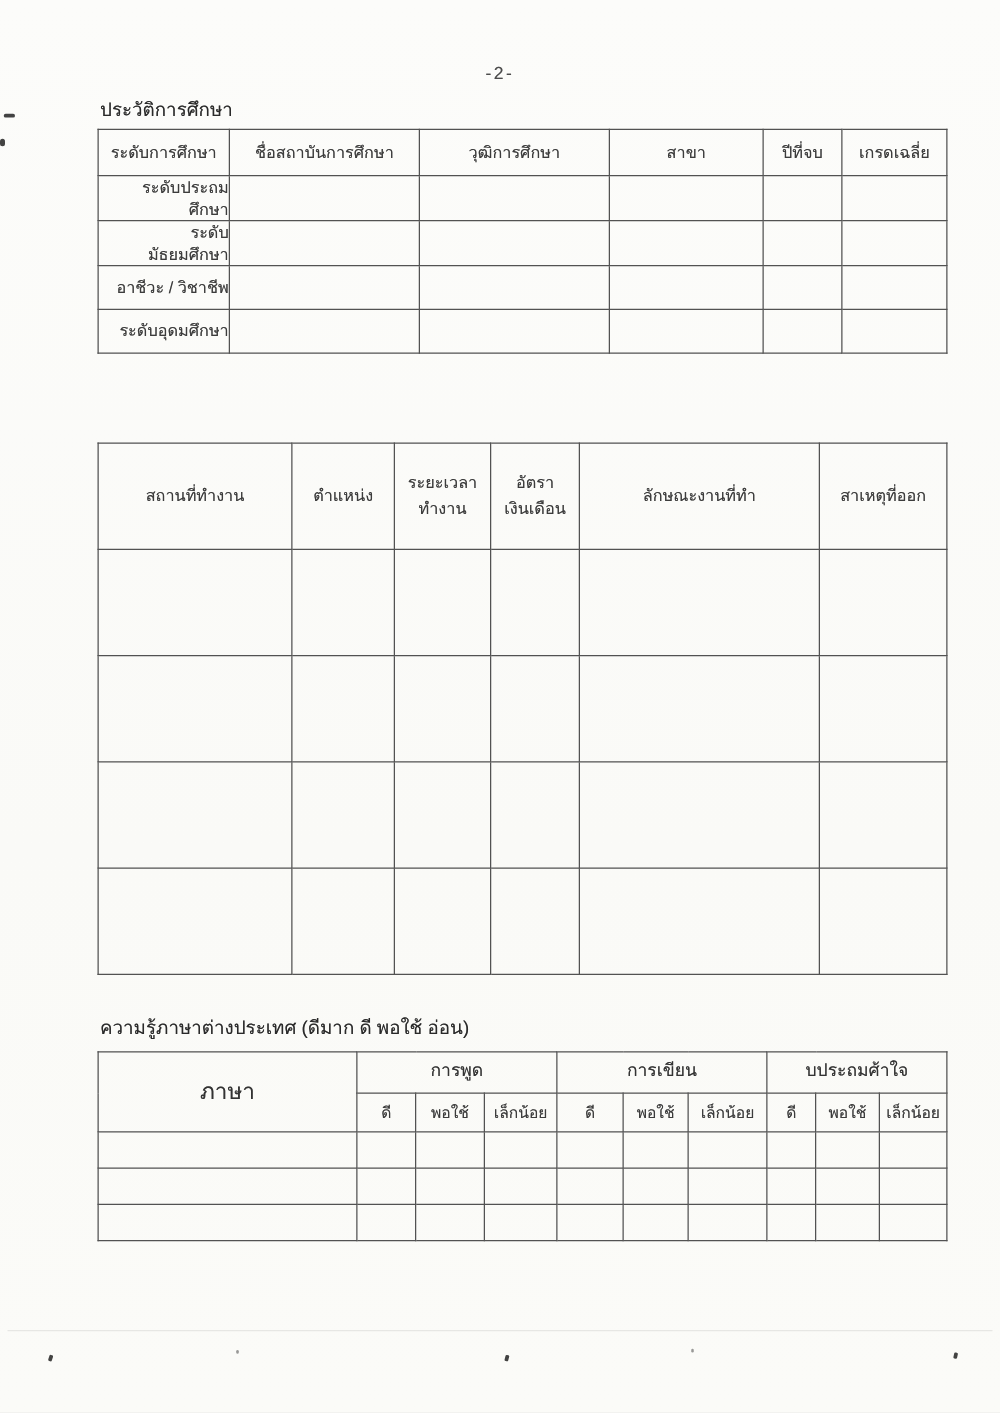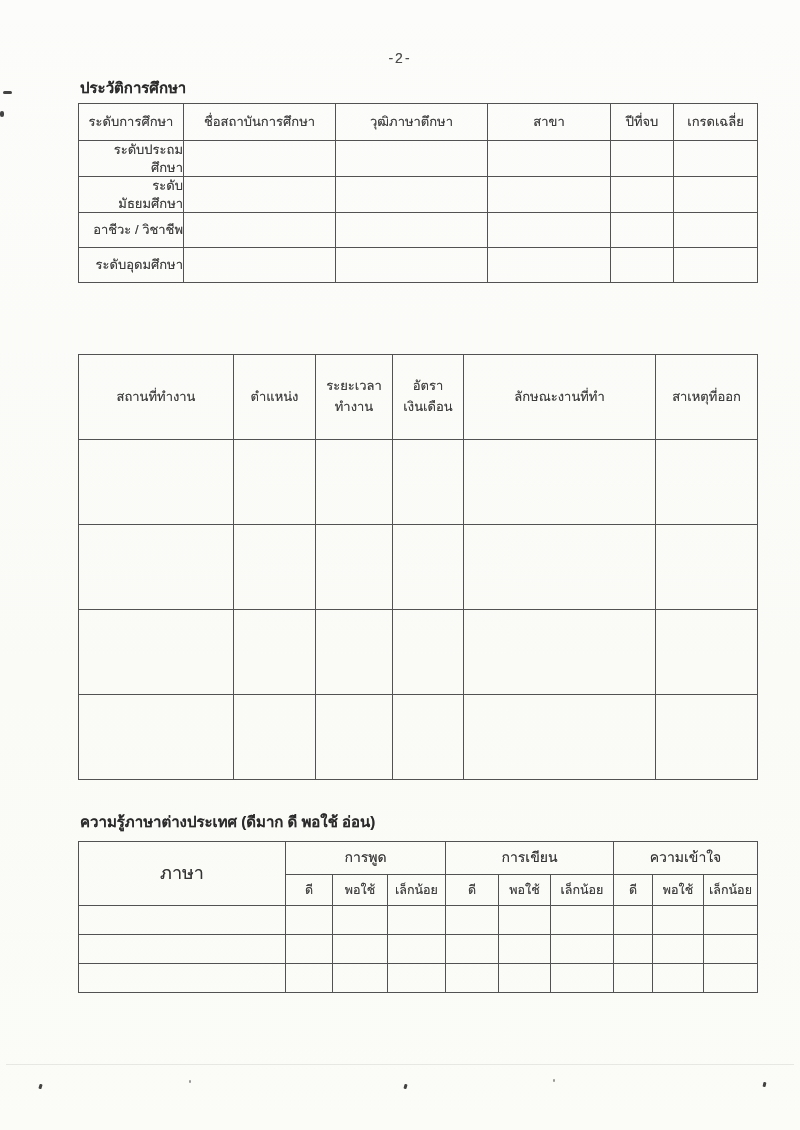--- a/index.html
+++ b/index.html
@@ -14,21 +14,21 @@
     background:linear-gradient(180deg,#fcfcfa 0%,#fafaf7 60%,#fbfbf8 100%);
     overflow:hidden;
     color:#3a3a3a;
     text-shadow:0 0 .5px rgba(70,70,70,.55);
   }
   .page-number {
     position:absolute; top:50px; left:0; width:800px;
     text-align:center; font-size:14px; color:#4c4c4c; letter-spacing:2px;
   }
   .section-title {
-    position:absolute; font-size:15px; font-weight:bold; color:#2a2a2a;
+    position:absolute; font-size:15px; font-weight:normal; color:#2a2a2a;
     white-space:nowrap;
   }
   #edu-title  { left:80px; top:76px; }
   #work-title { left:80px; top:330px; }
   #lang-title { left:80px; top:810px; }
 
   table.form-table {
     position:absolute; left:78px;
     width:679px;
     border-collapse:collapse; table-layout:fixed;
@@ -93,21 +93,21 @@
         <col style="width:152px">
         <col style="width:152px">
       <col style="width:123px">
         <col style="width:63px">
         <col style="width:84px">
     </colgroup>
     <thead>
       <tr>
         <th>ระดับการศึกษา</th>
         <th>ชื่อสถาบันการศึกษา</th>
-        <th>วุฒิภาษาตึกษา</th>
+        <th>วุฒิการศึกษา</th>
         <th>สาขา</th>
         <th>ปีที่จบ</th>
         <th>เกรดเฉลี่ย</th>
       </tr>
     </thead>
     <tbody>
       <tr>
         <td class="row-label">ระดับประถมศึกษา</td>
         <td></td>
           <td></td>
@@ -217,21 +217,21 @@
         <col style="width:63px">
       <col style="width:39px">
         <col style="width:51px">
         <col style="width:54px">
     </colgroup>
     <thead>
       <tr class="group-row">
         <th rowspan="2" class="lang-head">ภาษา</th>
         <th colspan="3" class="group-head">การพูด</th>
         <th colspan="3" class="group-head">การเขียน</th>
-        <th colspan="3" class="group-head">ความเข้าใจ</th>
+        <th colspan="3" class="group-head">บประถมศ้าใจ</th>
       </tr>
       <tr class="sub-row">
         <th class="sub-head">ดี</th>
         <th class="sub-head">พอใช้</th>
         <th class="sub-head">เล็กน้อย</th>
         <th class="sub-head">ดี</th>
         <th class="sub-head">พอใช้</th>
         <th class="sub-head">เล็กน้อย</th>
         <th class="sub-head">ดี</th>
         <th class="sub-head">พอใช้</th>

